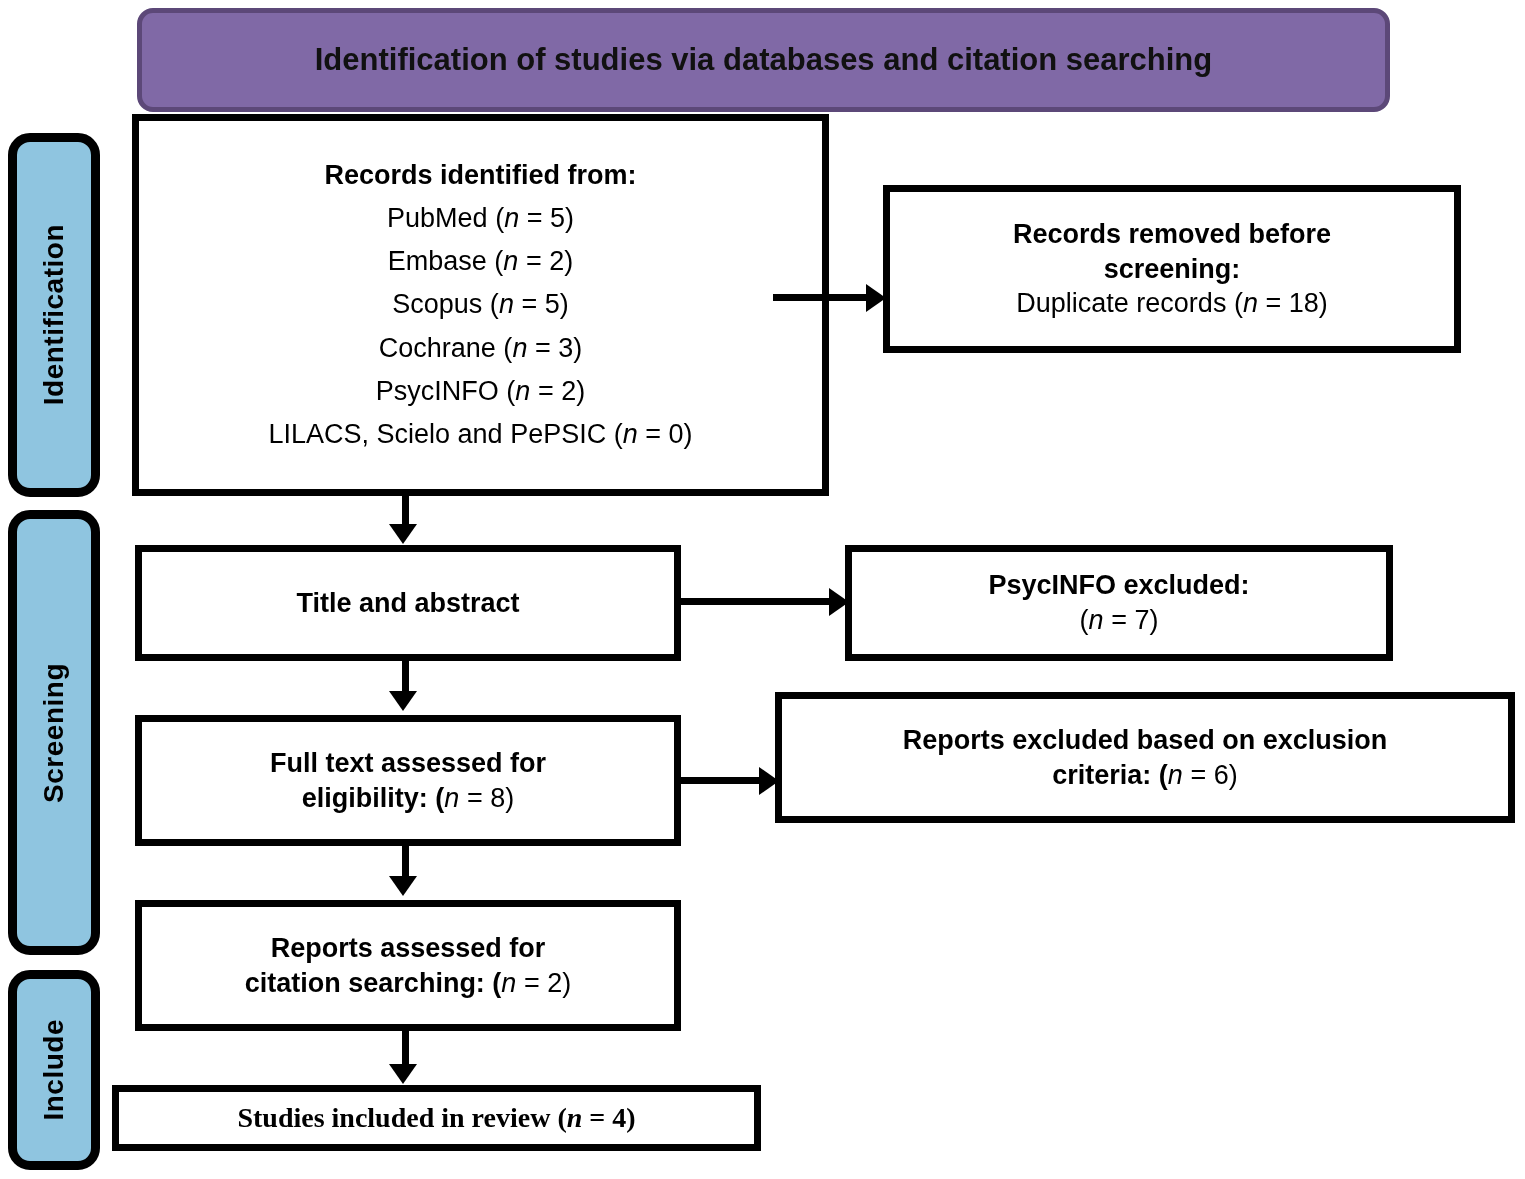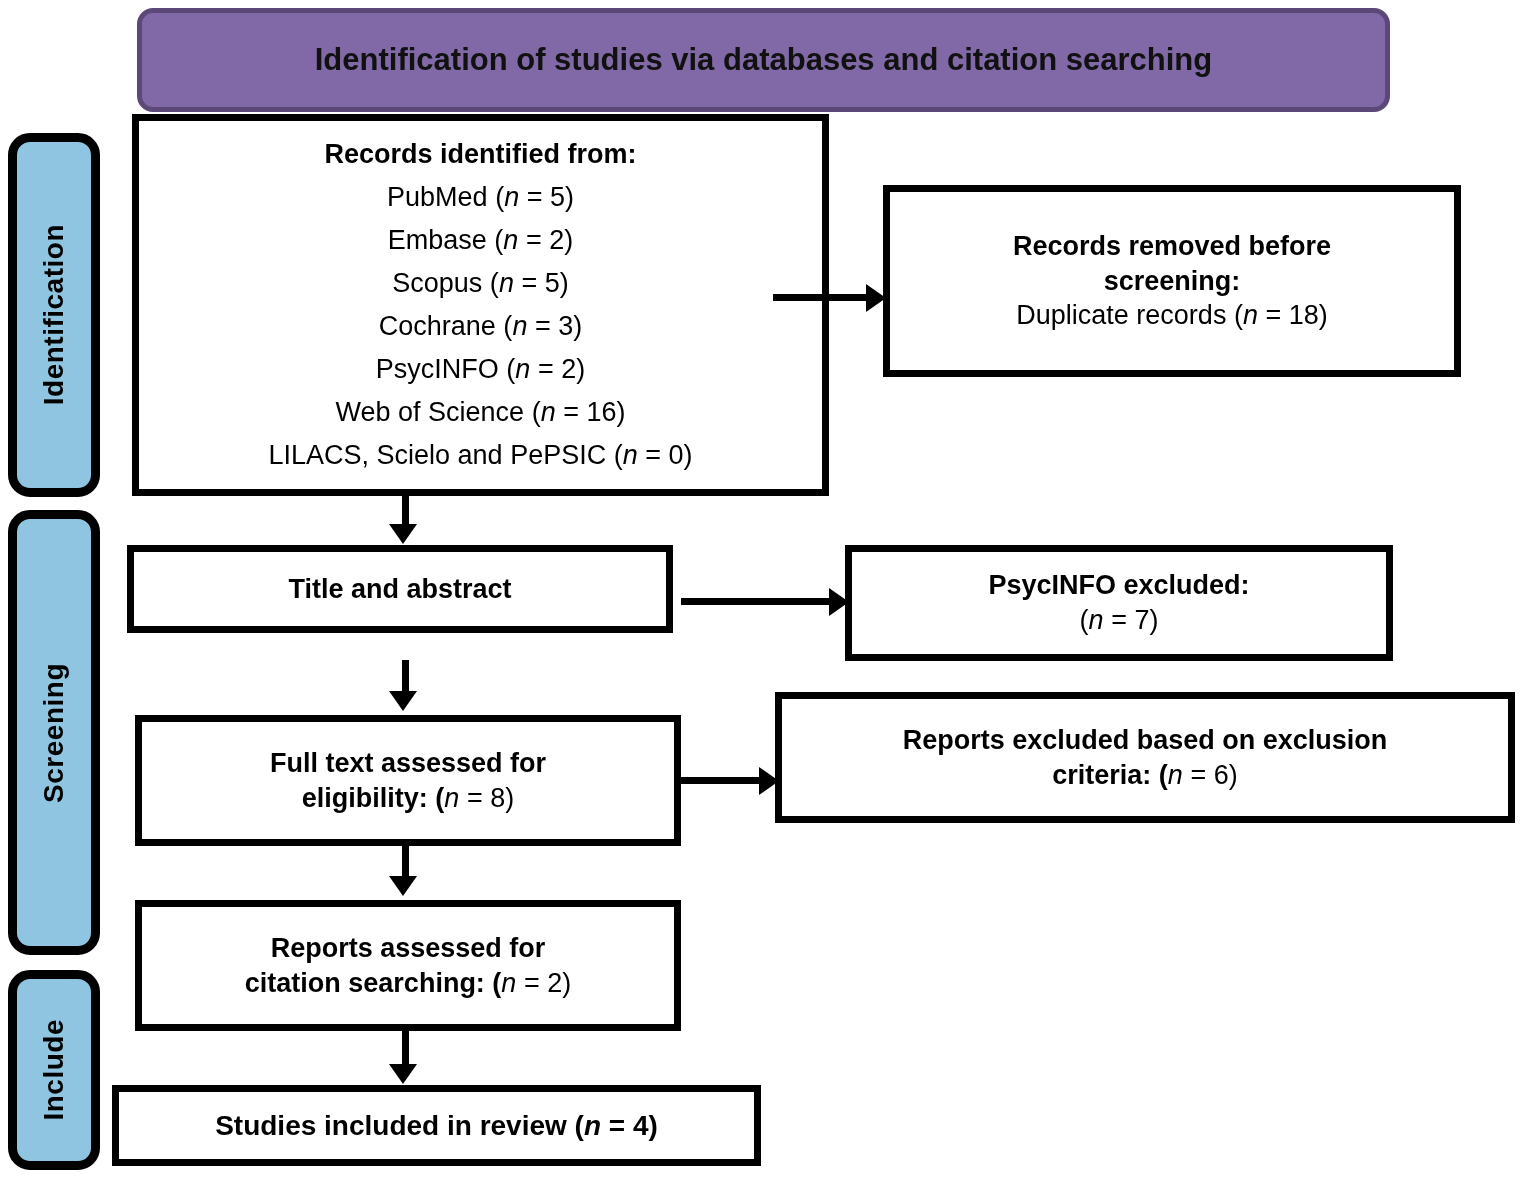--- a/index.html
+++ b/index.html
@@ -86,27 +86,27 @@
     width: 100%;
     font-size: 27px;
     line-height: 1.28;
     white-space: nowrap;
   }
   .flow-box .line.b  { font-weight: bold; }
   .flow-box .line.r  { font-weight: normal; }
   .n-italic { font-style: italic; }
 
   #box-identified    { left: 132px; top: 114px;  width: 697px; height: 382px; gap: 8px; }
-  #box-removed       { left: 883px; top: 185px;  width: 578px; height: 192px; }
-  #box-screened      { left: 127px; top: 545px;  width: 546px; height: 88px; }
+  #box-removed       { left: 883px; top: 185px;  width: 578px; height: 168px; }
+  #box-screened      { left: 135px; top: 545px;  width: 546px; height: 116px; }
   #box-rec-excluded  { left: 845px; top: 545px;  width: 548px; height: 116px; }
   #box-fulltext      { left: 135px; top: 715px;  width: 546px; height: 131px; justify-content: center; }
   #box-rep-excluded  { left: 775px; top: 692px;  width: 740px; height: 131px; }
   #box-citation      { left: 135px; top: 900px;  width: 546px; height: 131px; }
-  #box-included      { left: 112px; top: 1085px; width: 649px; height: 81px; }
+  #box-included      { left: 112px; top: 1085px; width: 649px; height: 66px; font-family: Liberation Serif, serif; }
 
   #box-identified .line { font-size: 27px; line-height: 1.30; }
   #box-included  .line { font-size: 28px; }
 
   
   .conn {
     position: absolute;
     background: #000000;
   }
   .arrow-head-down {
@@ -168,21 +168,20 @@
     <span class="pill-label">Include</span>
   </div>
 
   <div class="flow-box" id="box-identified">
     <span class="line b">Records identified from:</span>
     <span class="line r"><span>PubMed (</span><i class="n-italic">n</i><span> = 5)</span></span>
     <span class="line r"><span>Embase (</span><i class="n-italic">n</i><span> = 2)</span></span>
     <span class="line r"><span>Scopus (</span><i class="n-italic">n</i><span> = 5)</span></span>
     <span class="line r"><span>Cochrane (</span><i class="n-italic">n</i><span> = 3)</span></span>
     <span class="line r"><span>PsycINFO (</span><i class="n-italic">n</i><span> = 2)</span></span>
-    <span class="line r"><span>Web of Science (</span><i class="n-italic">n</i><span> = 16)</span></span>
     <span class="line r"><span>LILACS, Scielo and PePSIC (</span><i class="n-italic">n</i><span> = 0)</span></span>
   </div>
 
   <div class="flow-box" id="box-removed">
     <span class="line b">Records removed before</span>
     <span class="line b">screening:</span>
     <span class="line r"><span>Duplicate records (</span><i class="n-italic">n</i><span> = 18)</span></span>
   </div>
 
   <div class="flow-box" id="box-screened">

